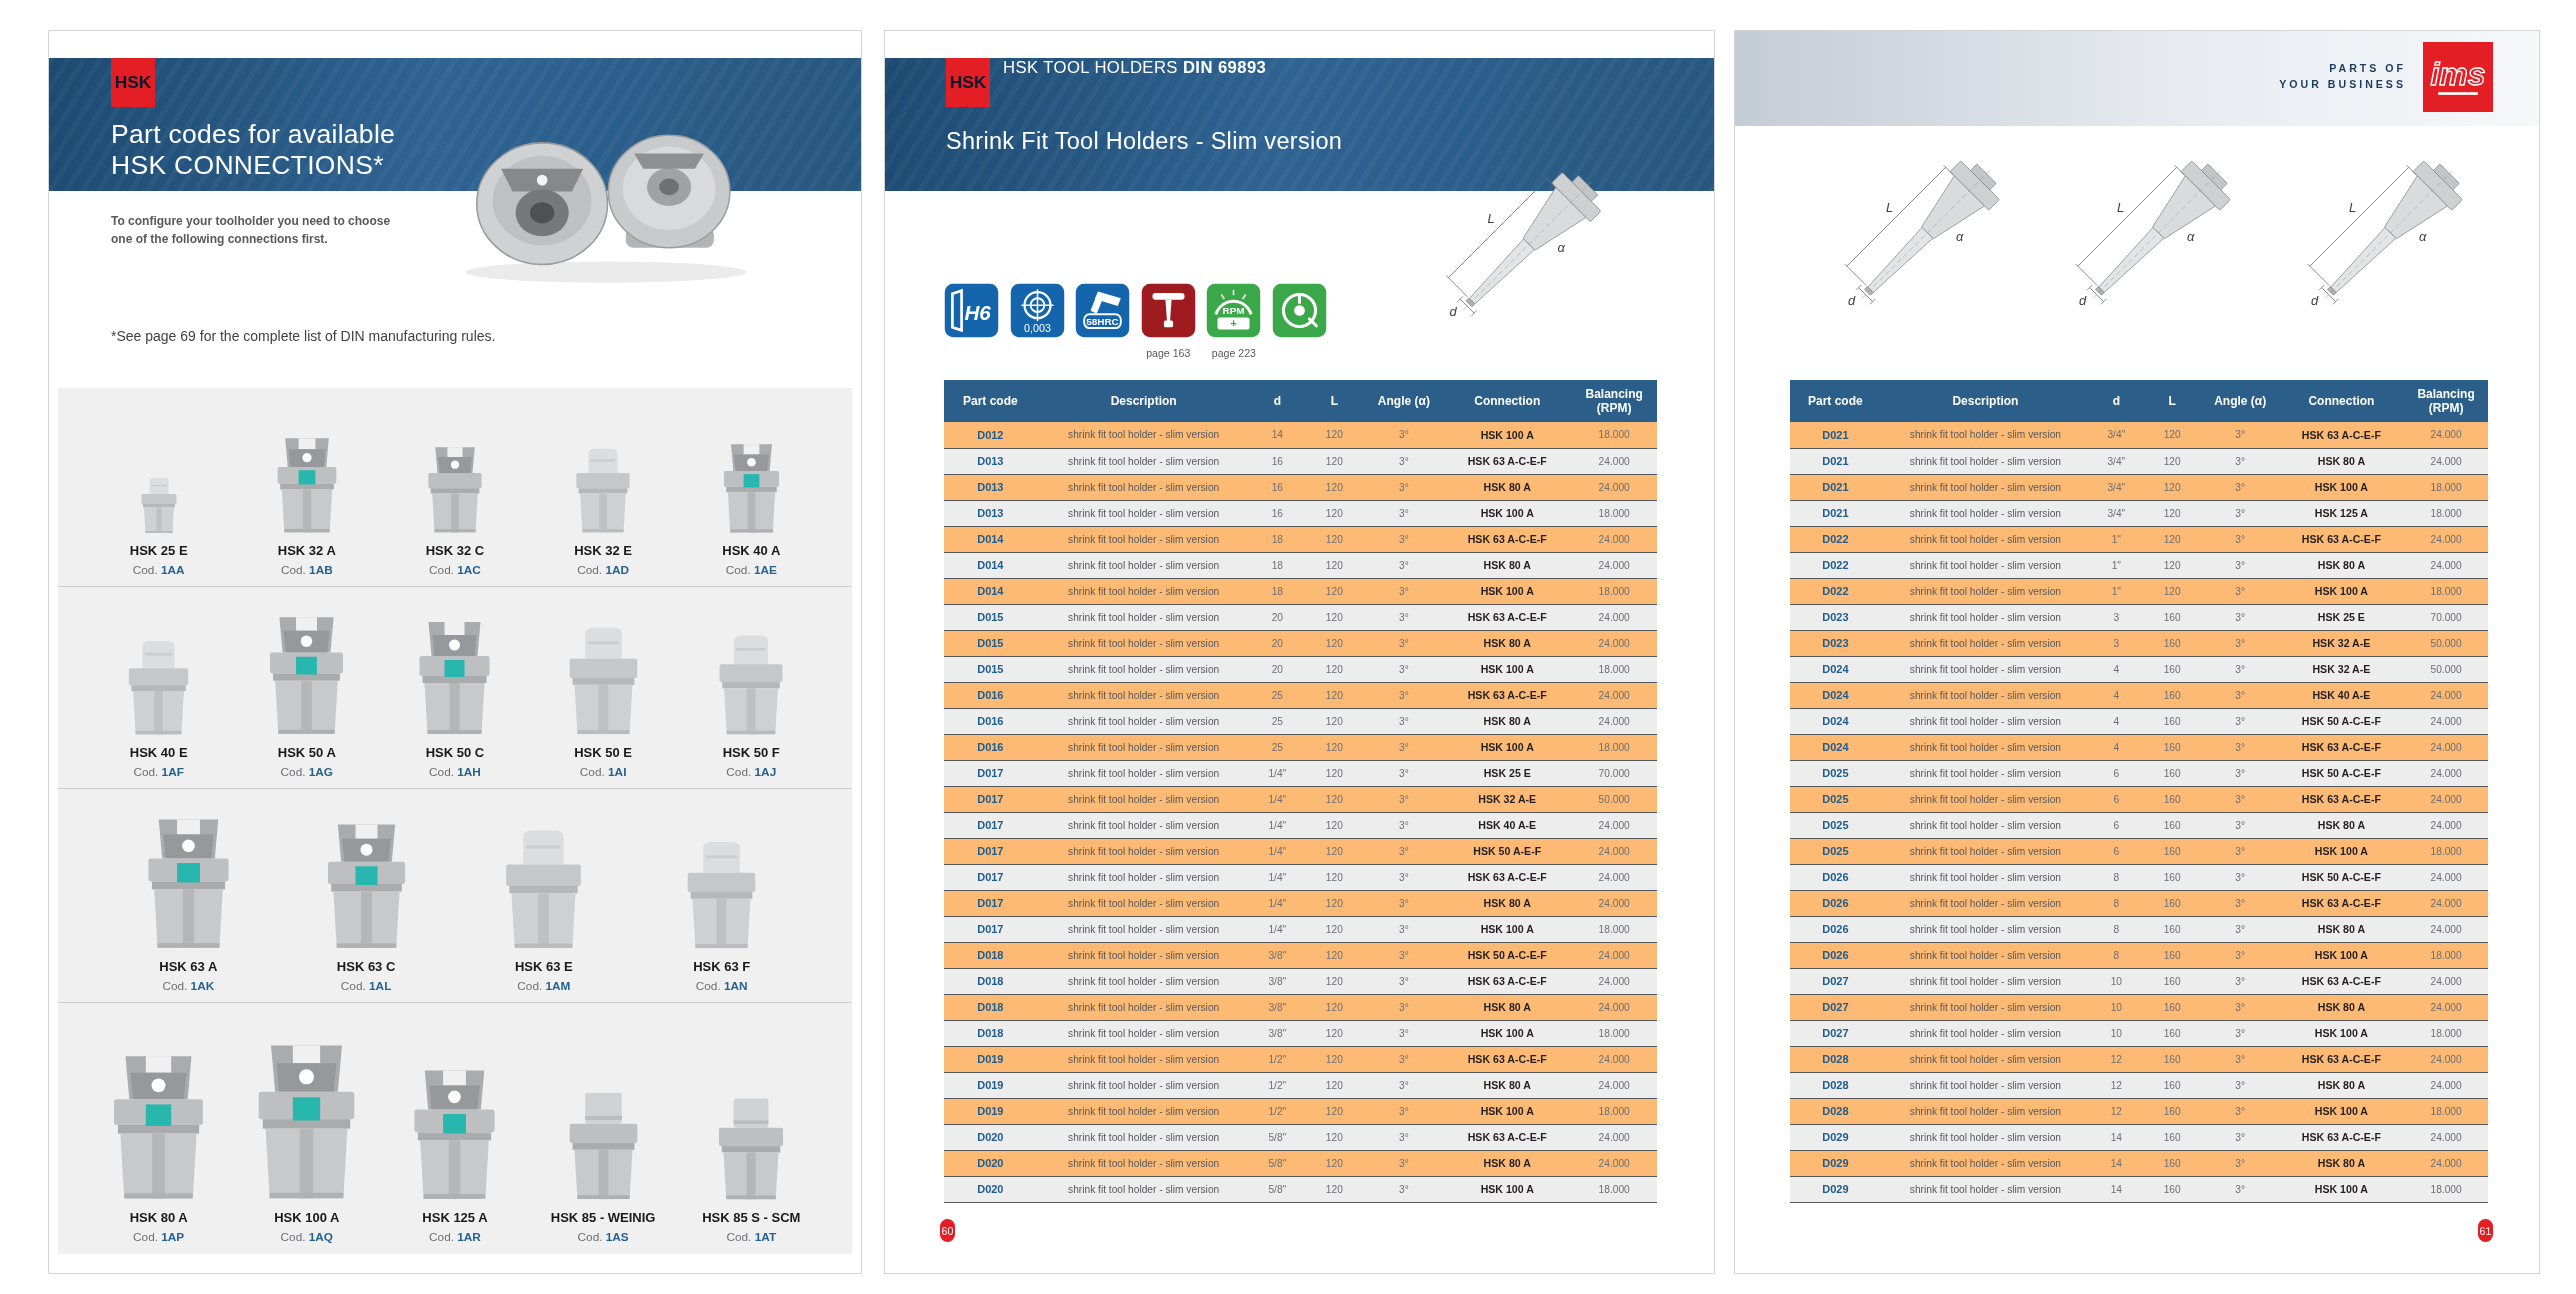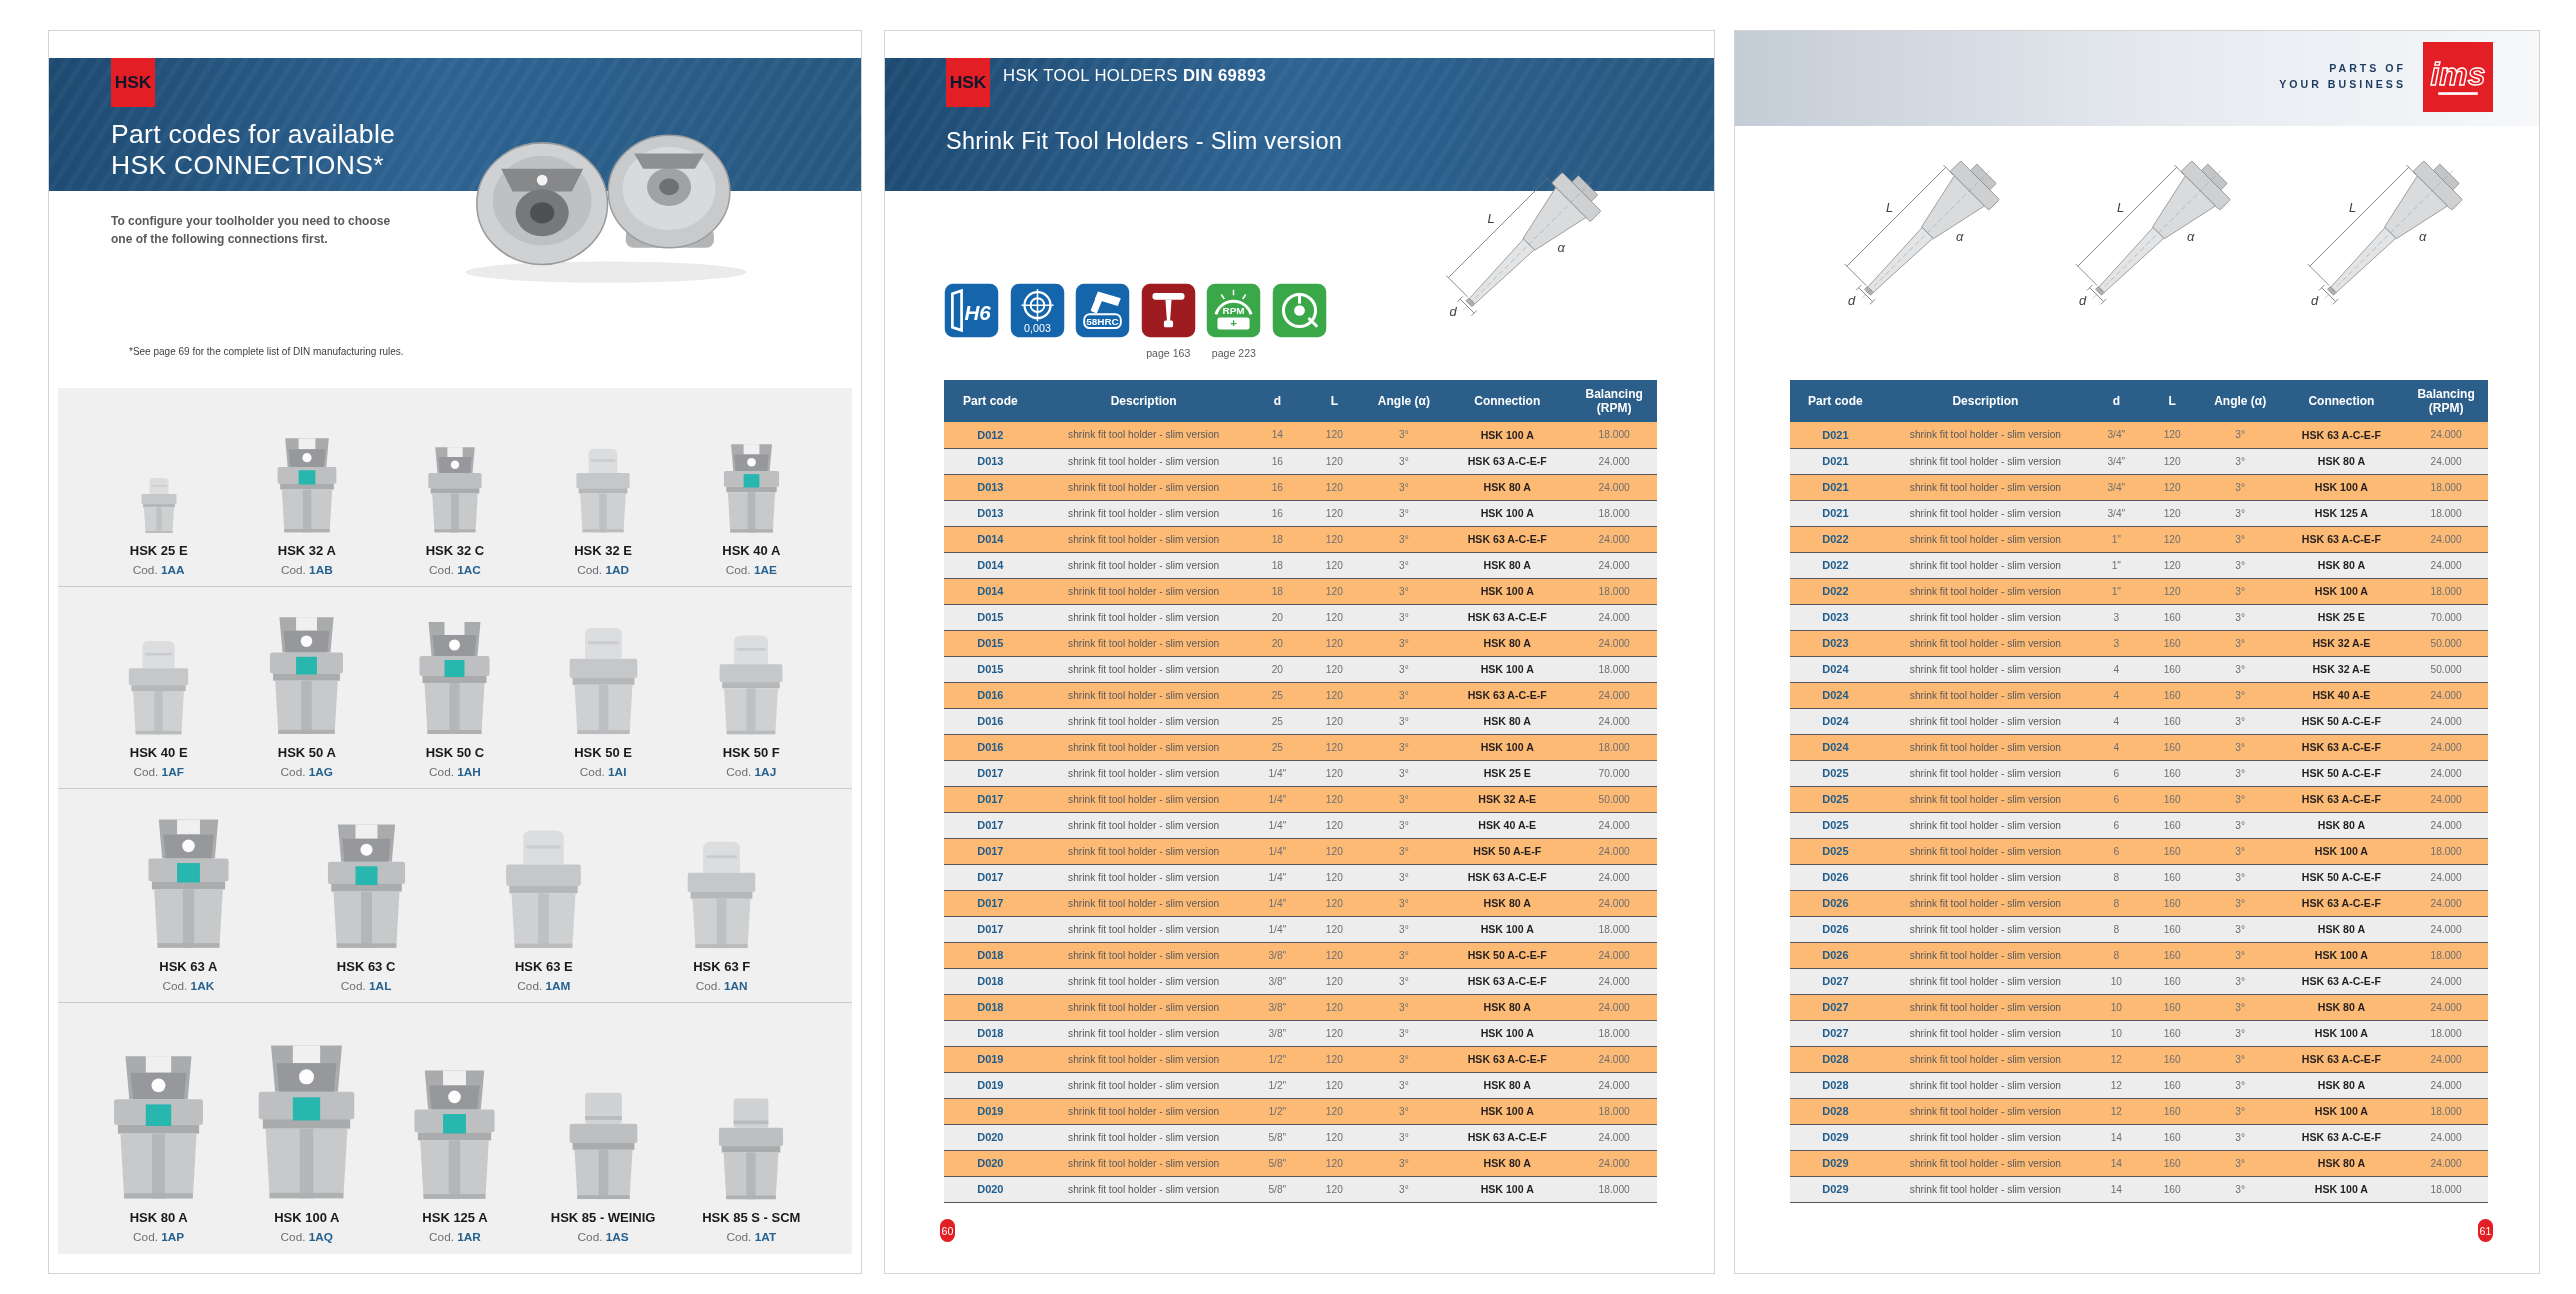--- a/index.html
+++ b/index.html
@@ -11,27 +11,27 @@
 
   
   .band{position:absolute;left:0;right:0;top:26.5px;height:133px;
     background:linear-gradient(100deg,#1d4a71 0%,#2e6392 48%,#26577f 100%);}
   .band::after{content:"";position:absolute;inset:0;
     background:repeating-linear-gradient(-58deg,rgba(255,255,255,0.035) 0 5.3px,rgba(0,0,0,0) 5.3px 13.7px);}
   .hsk-tag{position:absolute;top:0;width:44px;height:49px;background:#e31e25;color:#0f172a;
     font-weight:bold;font-size:17.4px;display:flex;align-items:center;justify-content:center;z-index:2;}
   .left-title{position:absolute;left:62px;top:61px;color:#fff;font-size:26.5px;line-height:1.18;
     font-weight:400;letter-spacing:0.3px;z-index:2;}
-  .mid-catline{position:absolute;left:118px;top:8px;color:#fff;font-size:16.7px;letter-spacing:0.4px;z-index:2;}
+  .mid-catline{position:absolute;left:118px;top:0;color:#fff;font-size:16.7px;letter-spacing:0.4px;z-index:2;}
   .mid-catline b{font-weight:bold;}
   .mid-title{position:absolute;left:61px;top:70px;color:#fff;font-size:23.5px;font-weight:400;letter-spacing:0.3px;z-index:2;}
 
   
   .intro{position:absolute;left:62px;top:181px;font-size:12px;line-height:1.5;color:#58595b;margin:0;font-weight:bold;}
-  .footnote{position:absolute;left:62px;top:297px;font-size:10px;color:#414042;margin:18px;}
+  .footnote{position:absolute;left:62px;top:297px;font-size:14px;color:#414042;margin:0;}
   .hero{position:absolute;left:394px;top:83px;width:326px;height:171px;z-index:3;}
   .conn-panel{position:absolute;left:9px;right:9px;top:357px;height:866px;background:#f0f0f1;}
   .conn-row{display:flex;justify-content:space-evenly;align-items:flex-end;padding:0 23px 9px 23px;box-sizing:border-box;}
   .row-0{height:199px;border-bottom:0.8px solid #cbcccd;}
   .row-1{height:202px;border-bottom:0.8px solid #cbcccd;}
   .row-2{height:214px;border-bottom:0.8px solid #cbcccd;}
   .row-3{height:250px;}
   .conn-item{display:flex;flex-direction:column;align-items:center;width:141px;}
   .conn-art{display:flex;align-items:flex-end;justify-content:center;}
   .conn-name{margin-top:9px;font-size:13px;font-weight:bold;color:#1a1a1a;white-space:nowrap;}

